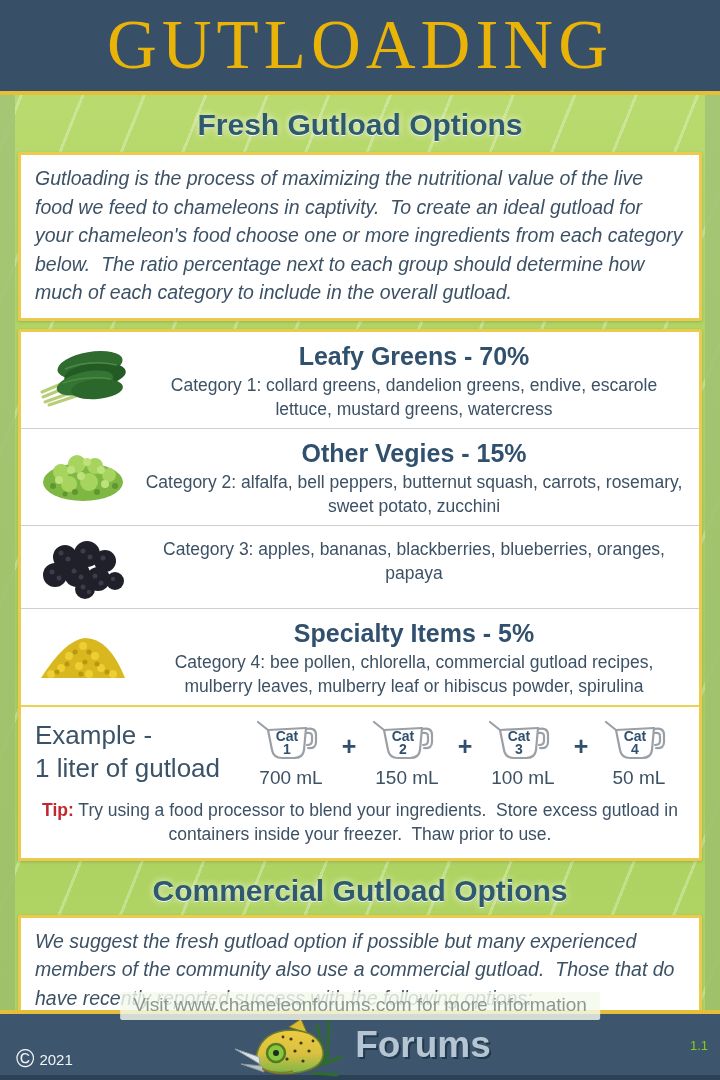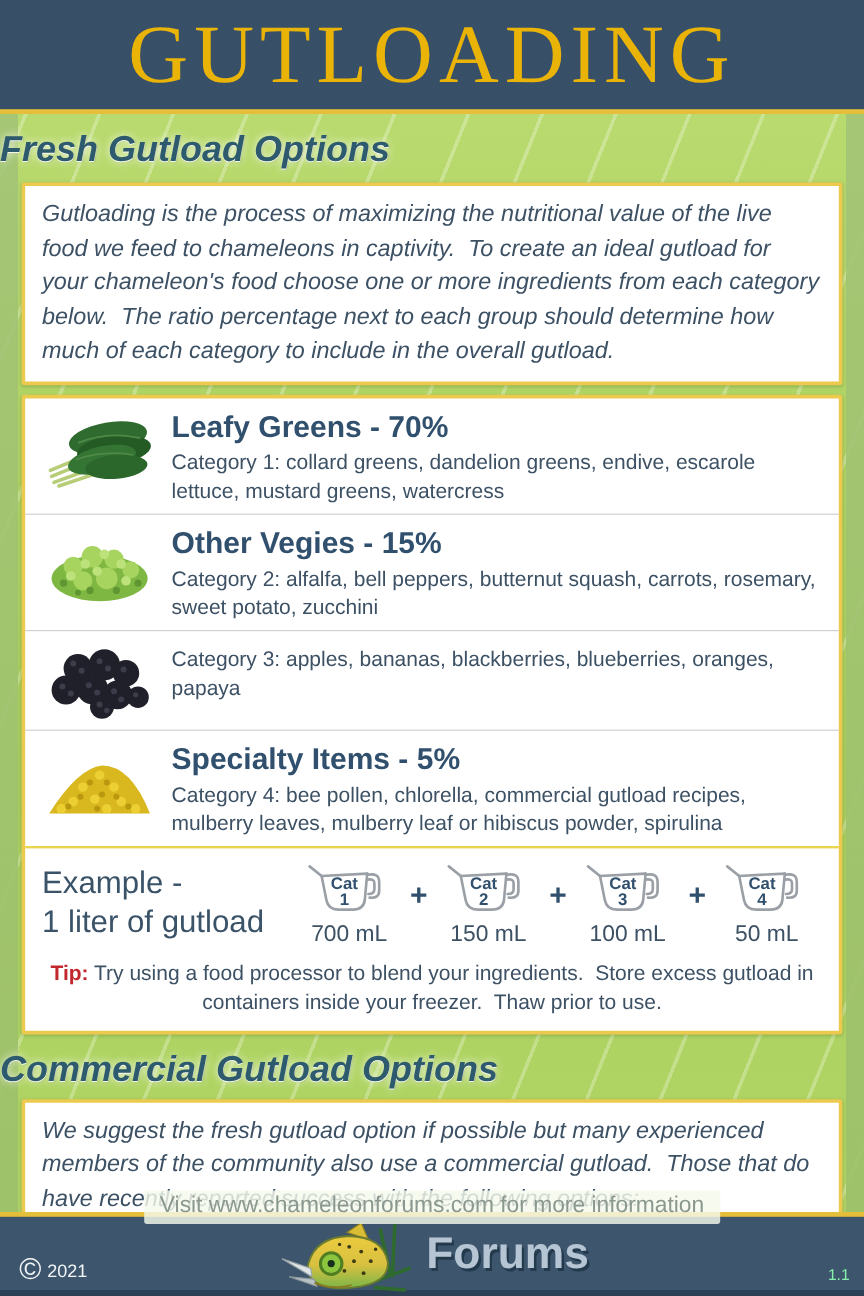--- a/index.html
+++ b/index.html
@@ -26,38 +26,37 @@
     display:flex; align-items:center; justify-content:center;
   }
   .header h1 {
     font-family:"Liberation Serif", serif; font-weight:normal;
     font-size:69px; letter-spacing:5px; color:#eab308; line-height:1;
   }
 
   .content { position:relative; z-index:2; }
 
   .section-title {
-    font-size:30px; font-weight:bold; color:#2e5a6e;
+    text-align:center; font-size:30px; font-weight:bold; color:#2e5a6e;
     margin-top:13px;
     text-shadow:0 1px 0 rgba(255,255,250,.85), 0 0 7px rgba(255,255,245,.9), 1px 1px 2px rgba(90,120,60,.35);
-    font-style:italic;
   }
 
   .panel {
     margin:10px 18px 0; background:#fff; border:3px solid #ecca4d;
     border-radius:2px; box-shadow:0 1px 3px rgba(60,80,40,.25);
   }
   .ds { white-space:pre-wrap; }
 
   .intro-panel { padding:9px 14px 11px; }
   .body-text { font-size:19.5px; line-height:28.5px; color:#3d5165;font-style:italic; }
 
   
   .cat-panel { margin-top:8px; padding:0 0 0 0; }
-  .cat-row { display:flex; align-items:flex-start; padding:9px 14px 7px 10px; }
+  .cat-row { display:flex; align-items:flex-start; padding:9px 14px 7px 10px;text-align:center; }
   .cat-row + .cat-row { border-top:1px solid #cfcfcf; }
   .cat-image { flex:0 0 104px; display:flex; justify-content:center; margin-top:4px; }
   .cat-body { flex:1; padding-left:8px; }
   .cat-heading { font-size:25px; font-weight:bold; color:#30506e; line-height:30px; }
   .cat-desc { font-size:17.5px; line-height:24px; color:#3d5165; margin-top:2px; }
 
   .gold-divider { border-top:2px solid #e9d44f; }
 
   
   .example-row { display:flex; align-items:flex-start; padding:12px 16px 0 14px; }
@@ -85,21 +84,21 @@
   }
   .brand { position:absolute; left:0; right:0; top:0; bottom:0;
     display:flex; align-items:center; justify-content:center; gap:2px; }
   .brand-logo { margin-right:-6px; margin-top:6px; }
   .brand-text { font-size:37px; font-weight:bold; letter-spacing:0px; line-height:1; }
   .brand-first { color:#ffffff; text-shadow:2px 2px 0 #23394c, -1px 1px 0 #23394c; }
   .brand-second { color:#b5c5d3; text-shadow:2px 2px 0 #23394c; margin-left:10px; }
   .copyright { position:absolute; left:16px; bottom:7px; color:#f2f4f6; font-size:15px;
     display:flex; align-items:flex-end; gap:5px; }
   .copyright .csym { font-size:25px; line-height:20px; font-weight:normal; }
-  .version { position:absolute; right:12px; bottom:5px; color:#86efac; font-size:13px; }
+  .version { position:absolute; right:12px; bottom:22px; color:#84cc16; font-size:13px; }
 
   svg text { font-family:"Liberation Sans", sans-serif; }
 </style>
 </head>
 <body>
 
 <div class="page">
   <div class="edge-strip left"></div>
   <div class="edge-strip right"></div>
 

